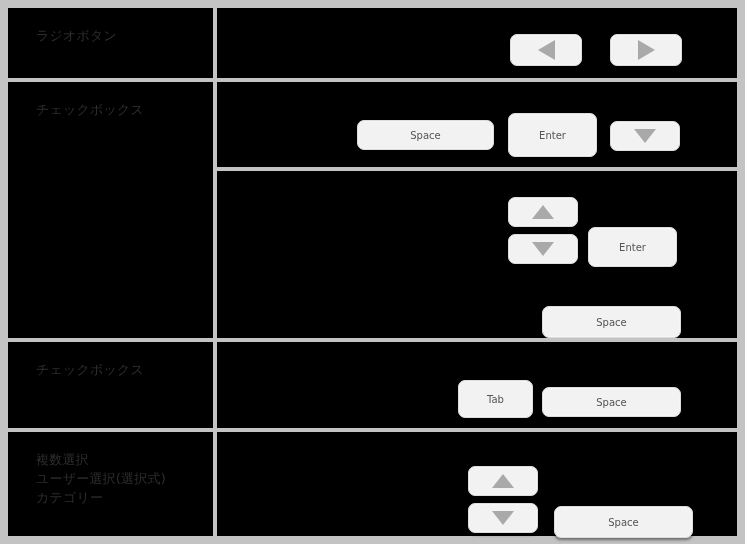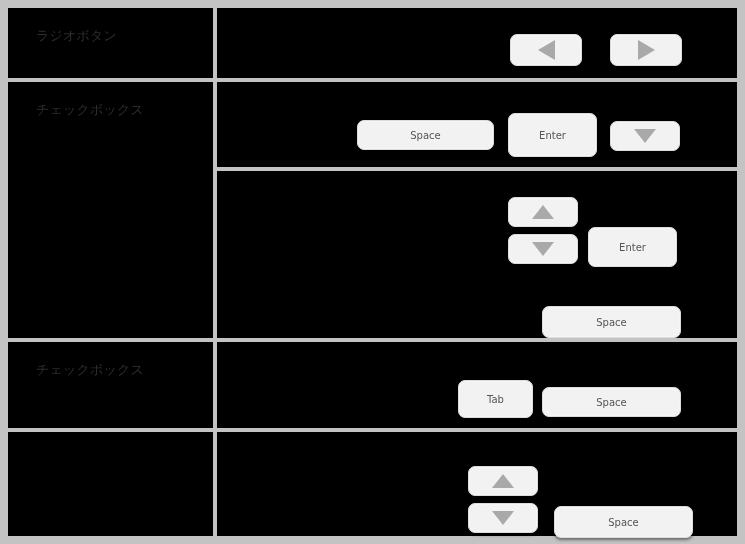--- a/index.html
+++ b/index.html
@@ -148,20 +148,23 @@
   <div class="keys-cell" style="top:334px; height:86px;">
     <div class="key" style="left:241px; top:38px; width:75px; height:38px;">
       <span>Tab</span>
     </div>
     <div class="key" style="left:325px; top:45px; width:139px; height:30px;">
       <span>Space</span>
     </div>
   </div>
   <div class="row-divider" style="top:420px;"></div>
 
+  <div class="label-cell" style="top:424px; height:104px;">複数選択
+ユーザー選択(選択式)
+カテゴリー</div>
   <div class="keys-cell" style="top:424px; height:104px;">
     <div class="key" style="left:251px; top:34px; width:70px; height:30px;">
       <span class="tri tri-up"></span>
       <span></span>
     </div>
     <div class="key" style="left:251px; top:71px; width:70px; height:30px;">
       <span class="tri tri-down"></span>
       <span></span>
     </div>
     <div class="key" style="left:337px; top:74px; width:139px; height:32px;">

